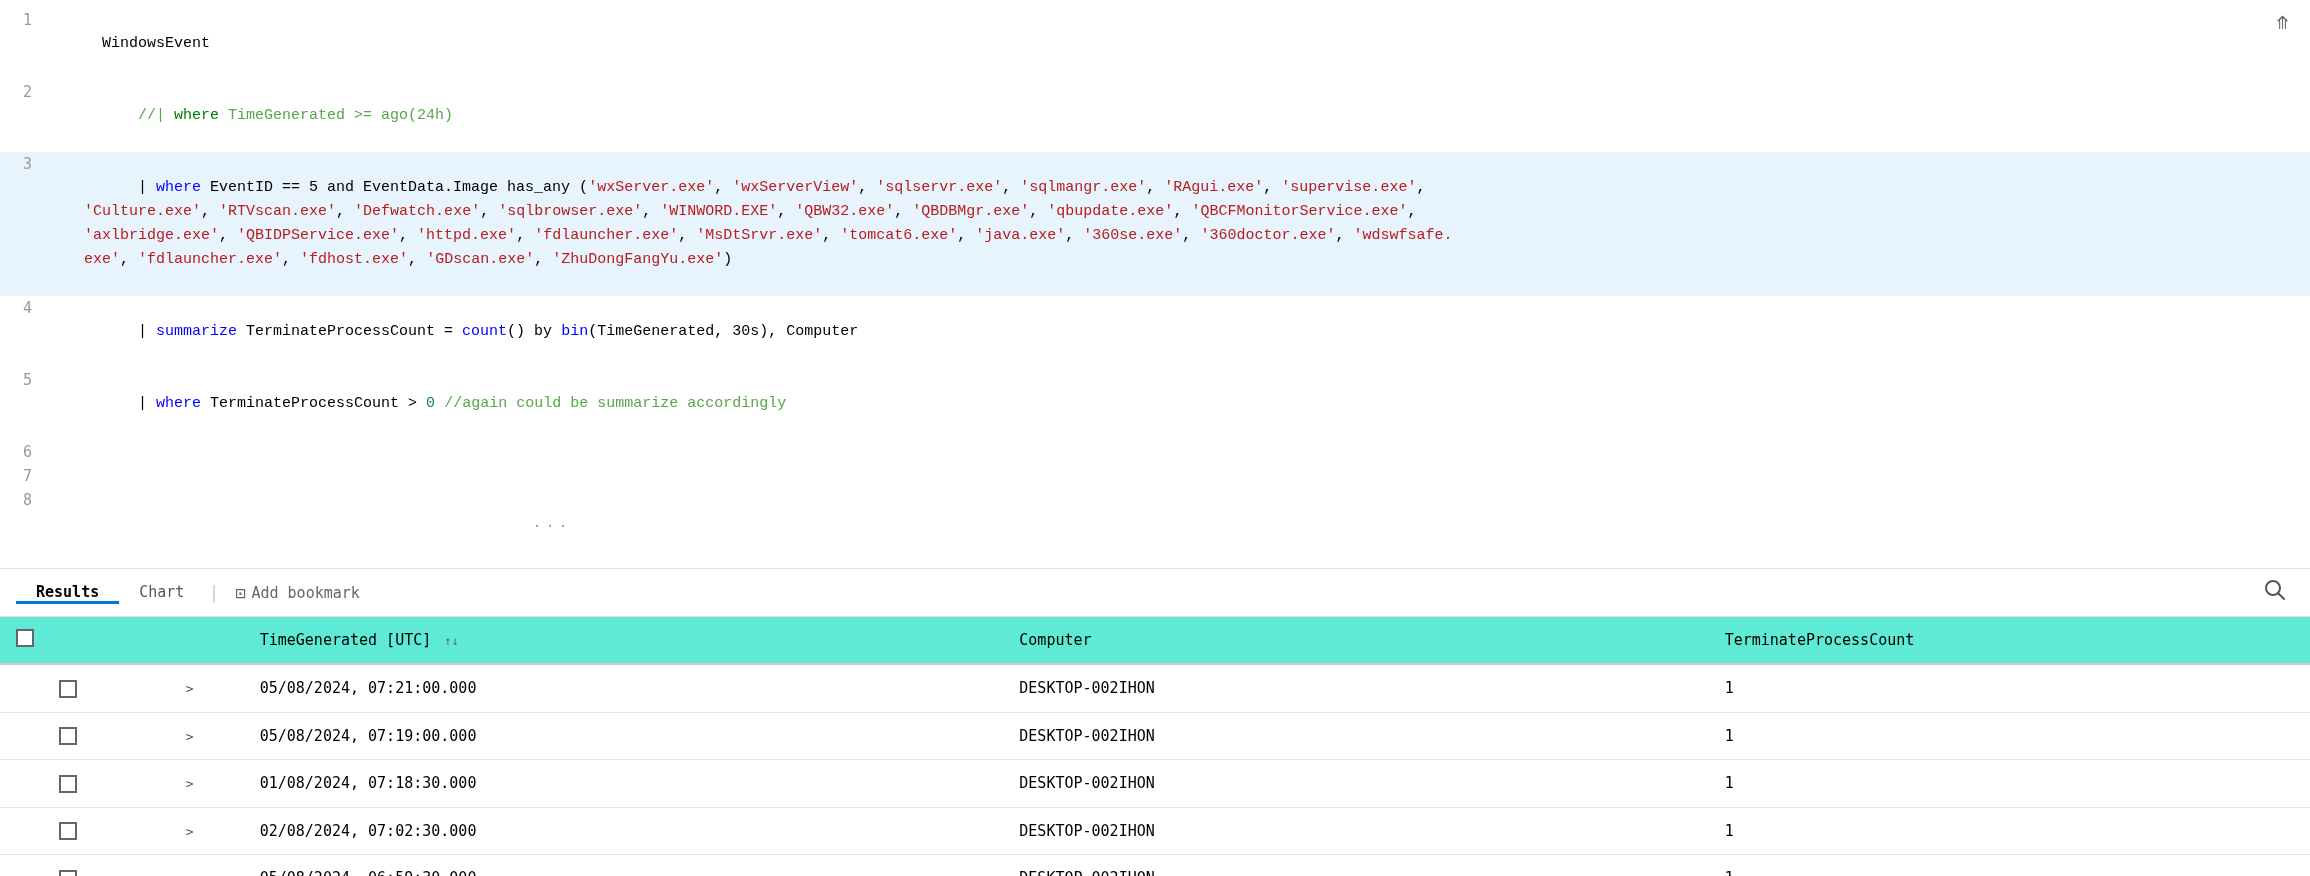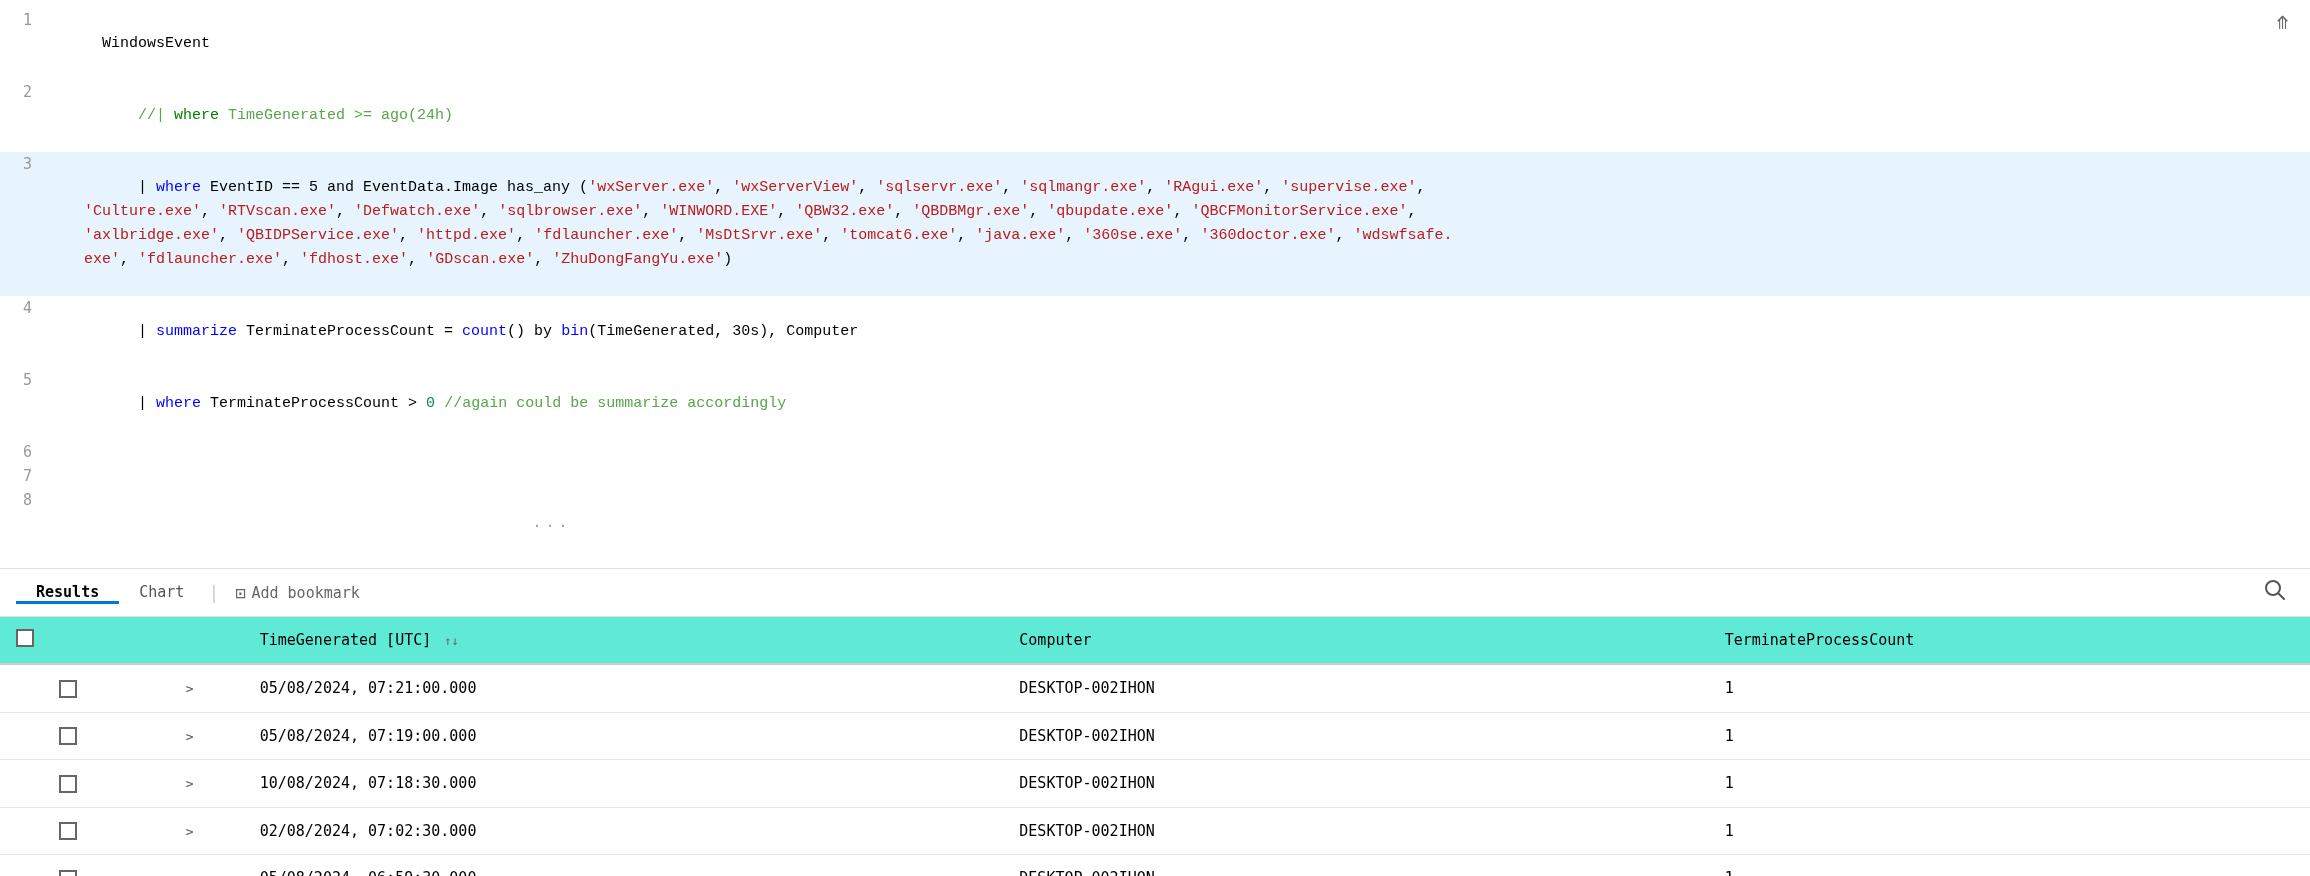--- a/index.html
+++ b/index.html
@@ -337,21 +337,21 @@
       <td class="col-computer">DESKTOP-002IHON</td>
       <td class="col-count">1</td>
     </tr>
         <tr>
       <td class="checkbox-cell">
         <span class="row-checkbox"></span>
       </td>
       <td class="expand-cell">
         <span class="chevron-right">&gt;</span>
       </td>
-      <td class="col-time">10/08/2024, 07:18:30.000</td>
+      <td class="col-time">01/08/2024, 07:18:30.000</td>
       <td class="col-computer">DESKTOP-002IHON</td>
       <td class="col-count">1</td>
     </tr>
         <tr>
       <td class="checkbox-cell">
         <span class="row-checkbox"></span>
       </td>
       <td class="expand-cell">
         <span class="chevron-right">&gt;</span>
       </td>

